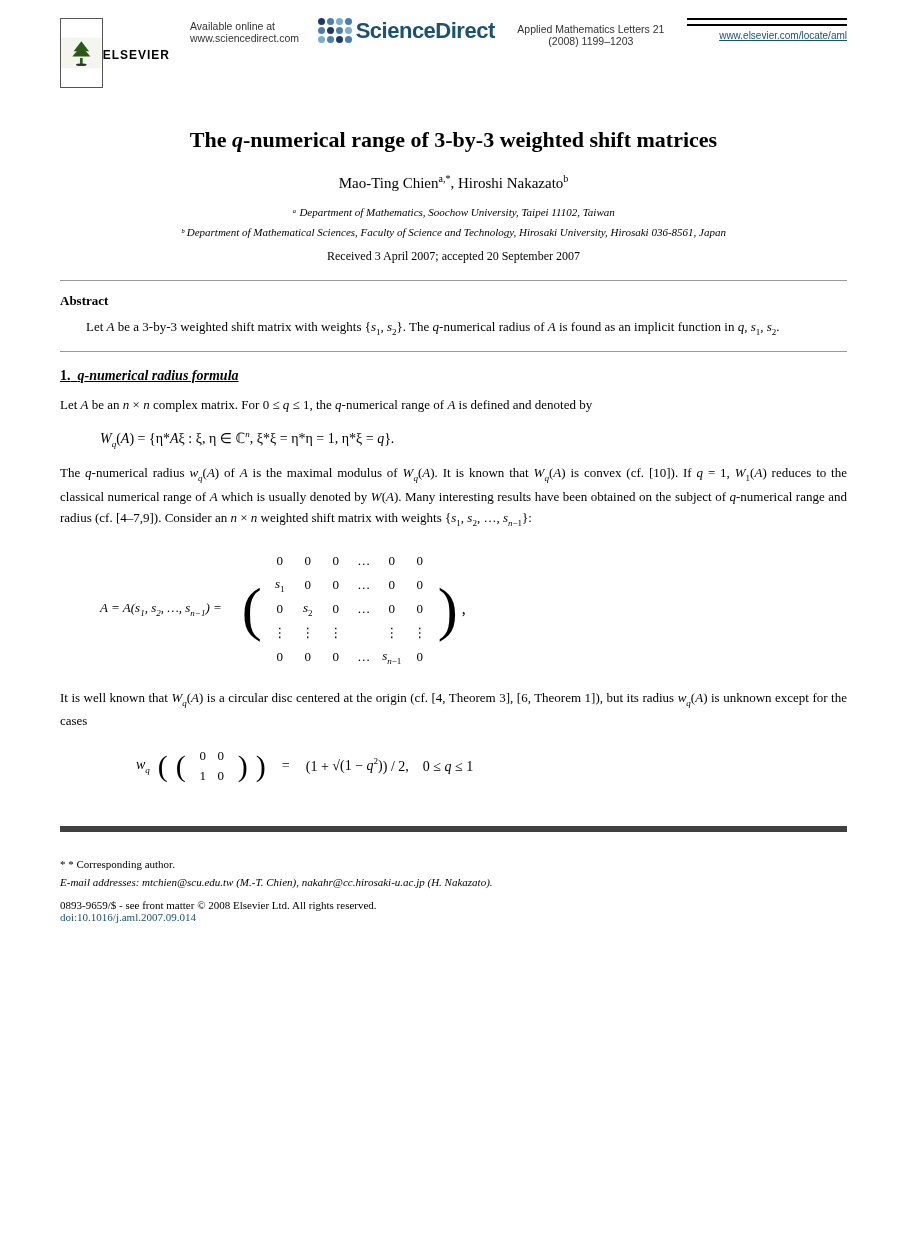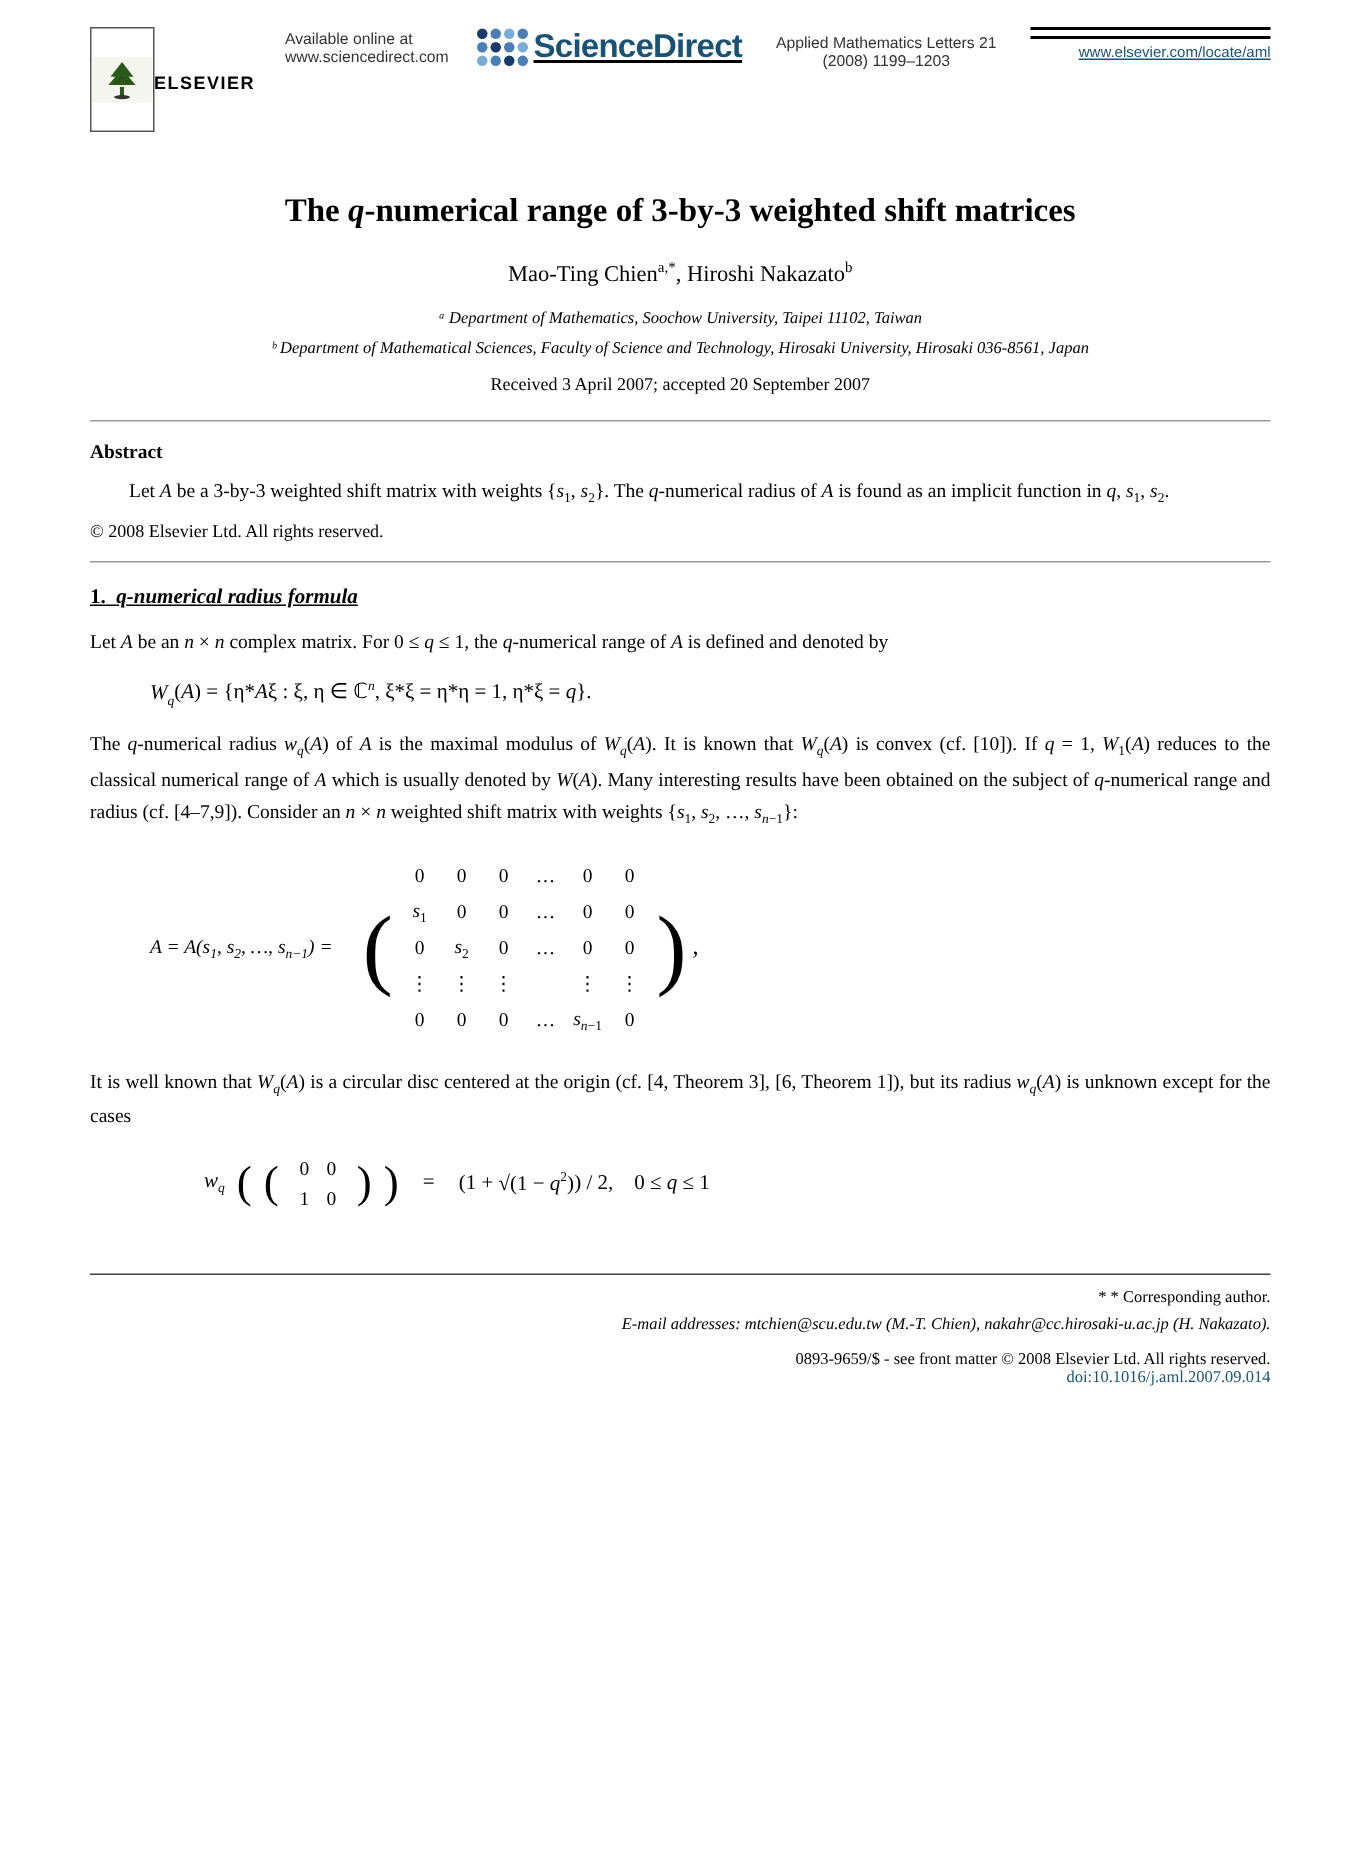--- a/index.html
+++ b/index.html
@@ -72,24 +72,23 @@
 
     .available-text {
       font-family: Arial, sans-serif;
       font-size: 10.5px;
       color: #333;
       margin-bottom: 6px;
     }
 
     .sciencedirect-logo {
       display: flex;
-      align-items: flex-end;
+      align-items: flex-start;
       gap: 4px;
       margin-bottom: 8px;
-      text-decoration: underline;
     }
 
     .sd-dots {
       display: grid;
       grid-template-columns: repeat(4, 7px);
       grid-template-rows: repeat(3, 7px);
       gap: 2px;
     }
 
     .sd-dot {
@@ -292,24 +291,23 @@
       justify-items: center;
       margin: 0 4px;
       font-size: 13px;
     }
 
     .matrix-content .cell {
       text-align: center;
     }
 
     .footnote-section {
-      border-top: 1px solid #404040;
+      border-top: 6px solid #404040;
       margin-top: 30px;
-      padding-top: 7px;
-      text-align: right;
+      padding-top: 24px;
     }
 
     .footnote-text {
       font-size: 11px;
       line-height: 1.5;
     }
 
     .issn-text {
       font-size: 11px;
       margin-top: 8px;
@@ -410,21 +408,20 @@
     <div class="received-date">Received 3 April 2007; accepted 20 September 2007</div>
   </div>
 
   <hr class="section-rule">
 
   <div class="abstract-section">
     <div class="abstract-heading">Abstract</div>
     <div class="abstract-text">
       Let <i>A</i> be a 3-by-3 weighted shift matrix with weights {<i>s</i><sub>1</sub>, <i>s</i><sub>2</sub>}. The <i>q</i>-numerical radius of <i>A</i> is found as an implicit function in <i>q</i>, <i>s</i><sub>1</sub>, <i>s</i><sub>2</sub>.
     </div>
-    <div class="copyright">© 2008 Elsevier Ltd. All rights reserved.</div>
   </div>
 
   <hr class="section-rule">
 
   <div class="content-section">
     <div class="section-heading">
       <span class="sec-num">1.</span>
       &nbsp;<i><span>q</span></i><span>-numerical radius formula</span>
     </div>
 

